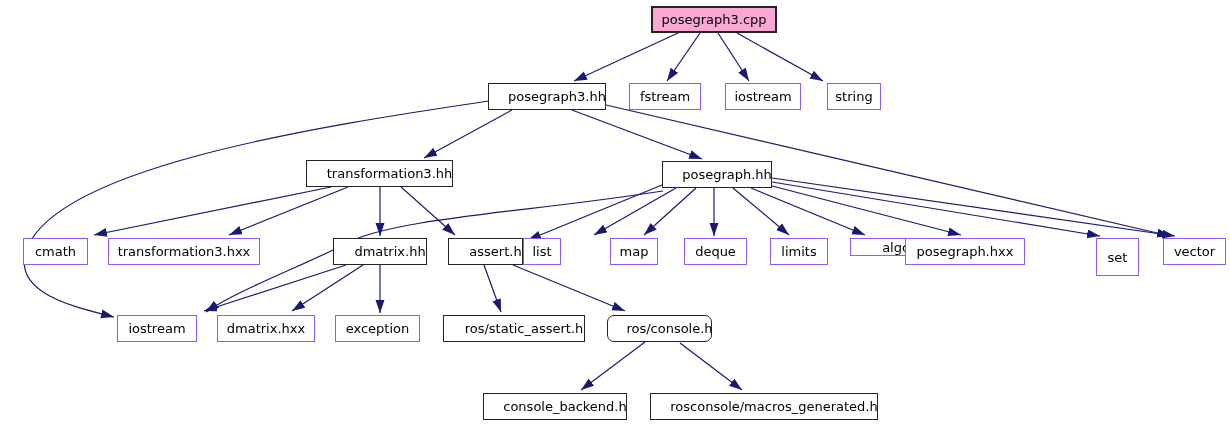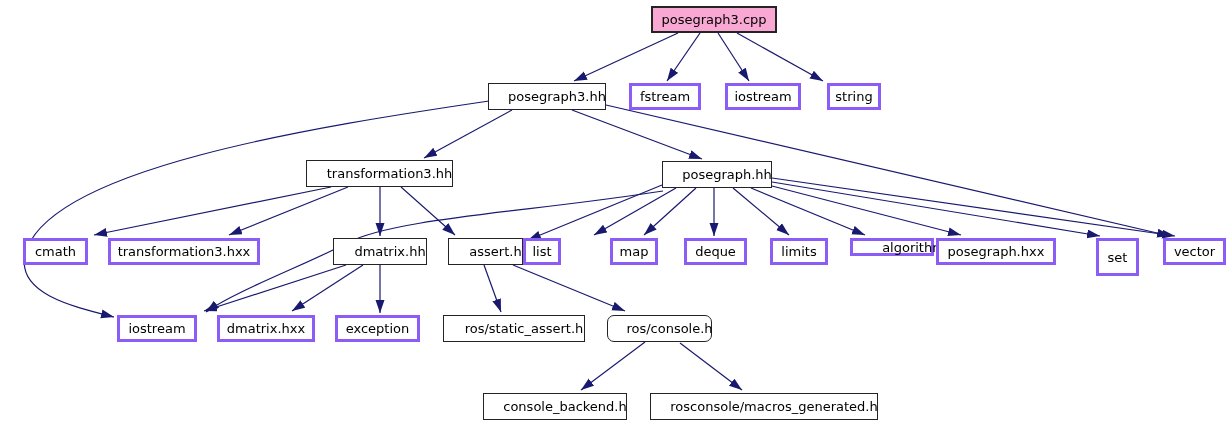--- a/index.html
+++ b/index.html
@@ -14,21 +14,21 @@
   .node{
     position:absolute;
     box-sizing:border-box;
     background:#ffffff;
     display:flex;align-items:center;justify-content:center;
     font-size:13px;line-height:1;color:#000000;
     white-space:nowrap;
   }
   .node.main{background:#f9a8d4;border:2px solid #242424;}
   .node.linked{border:1.5px solid #242424;padding-left:20px;}
-  .node.plain{border:3px solid #8b5cf6;}
+  .node.plain{border:1px solid #8b5cf6;}
   .edge{fill:none;stroke-width:1.2px;}
 </style>
 </head>
 <body>
 
 <div id="canvas">
   <svg id="edge-layer" width="1230" height="427" viewBox="0 0 1230 427" xmlns="http://www.w3.org/2000/svg">
     <defs>
       <marker id="arrow" markerUnits="userSpaceOnUse" markerWidth="16" markerHeight="12" refX="13" refY="4.5" orient="auto">
         <path id="arrow-shape" d="M0,0 L13,4.5 L0,9 Z" fill="#191970"></path>
@@ -108,21 +108,21 @@
       </div>
       <div class="node plain" style="left: 684px; top: 238px; width: 63px; height: 27px;">
         <span>deque</span>
       </div>
       <div class="node plain" style="left: 770px; top: 238px; width: 58px; height: 27px;">
         <span>limits</span>
       </div>
       <div class="node plain" style="left: 850px; top: 238px; width: 84px; height: 18px; padding-left: 43px;">
         <span>algorithm</span>
       </div>
-      <div class="node plain" style="left: 936px; top: 238px; width: 120px; height: 27px;">
+      <div class="node plain" style="left: 905px; top: 238px; width: 120px; height: 27px;">
         <span>posegraph.hxx</span>
       </div>
       <div class="node plain" style="left: 1096px; top: 238px; width: 43px; height: 38px;">
         <span>set</span>
       </div>
       <div class="node plain" style="left: 1163px; top: 238px; width: 63px; height: 27px;">
         <span>vector</span>
       </div>
       <div class="node plain" style="left: 117px; top: 315px; width: 80px; height: 27px;">
         <span>iostream</span>

